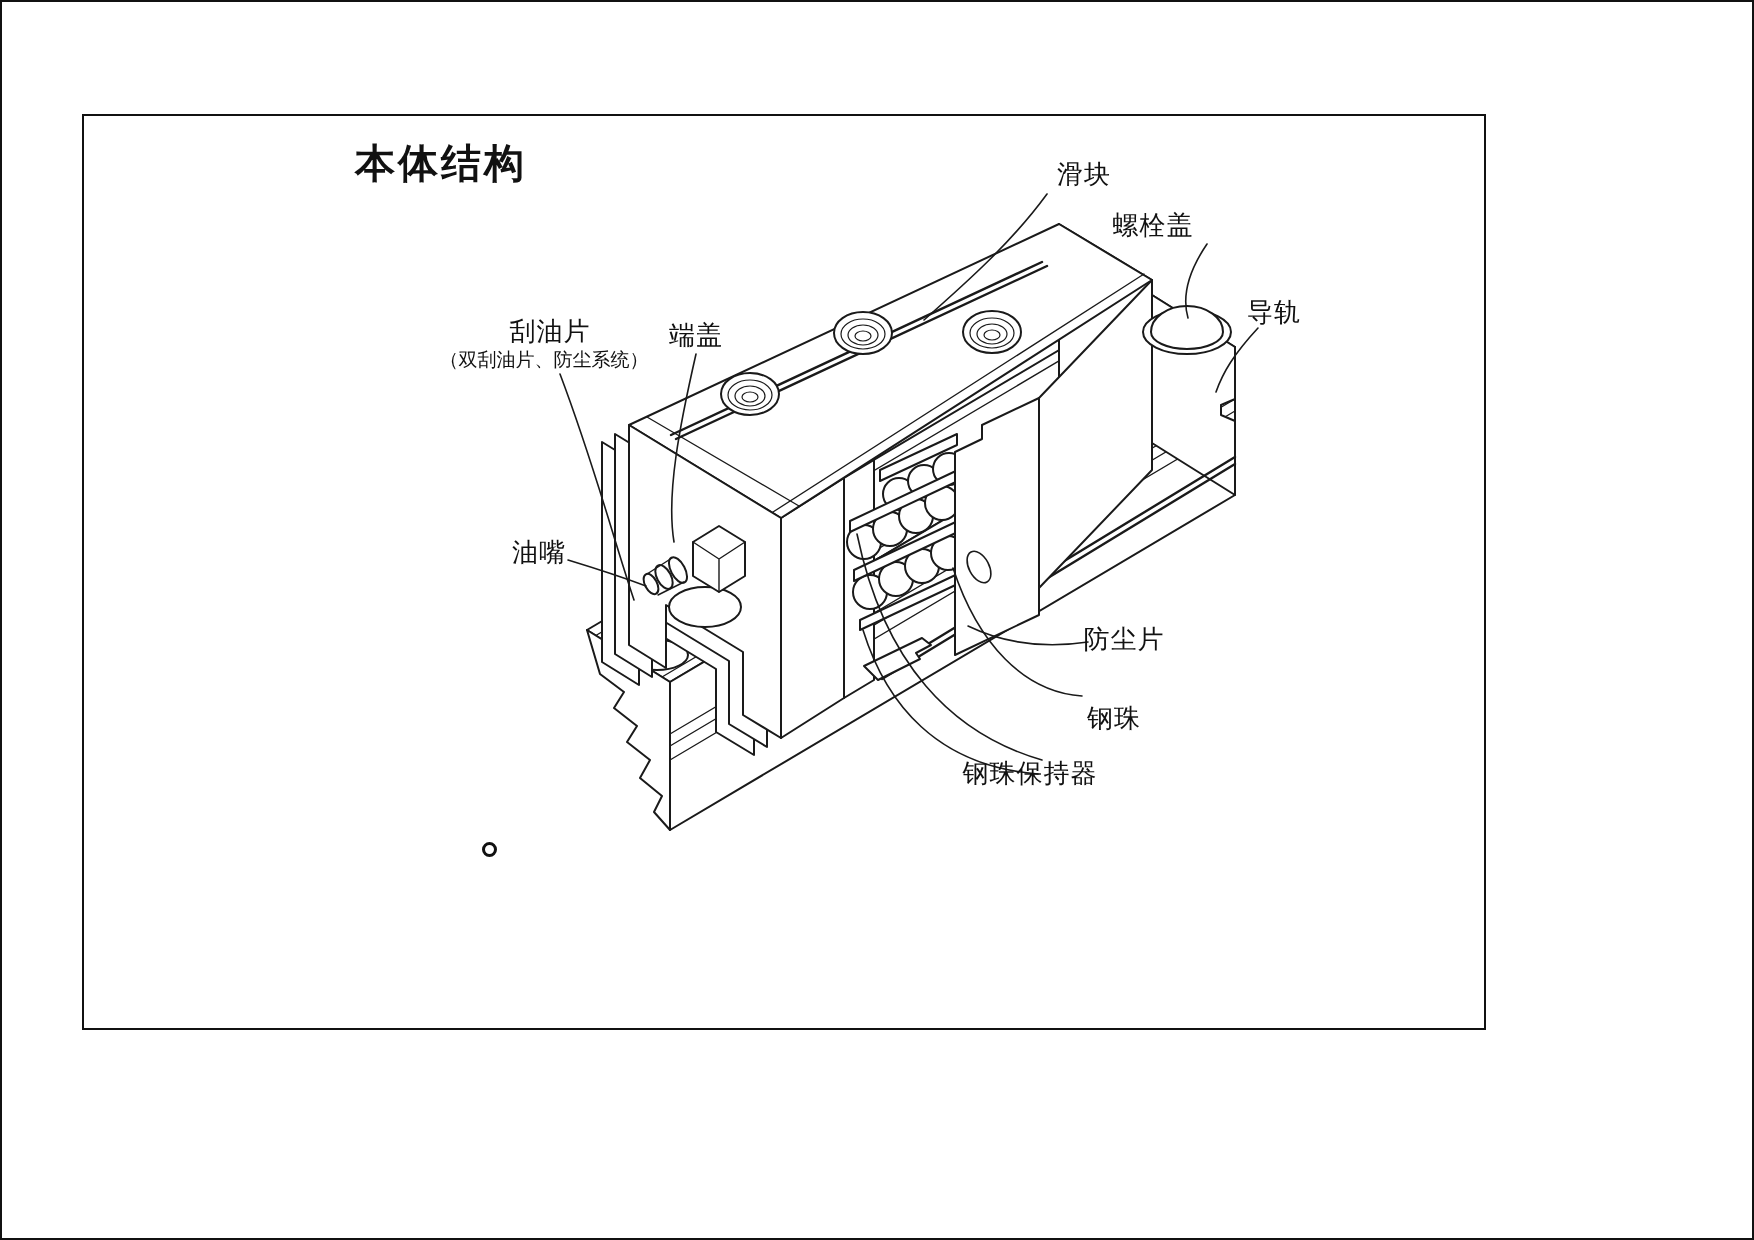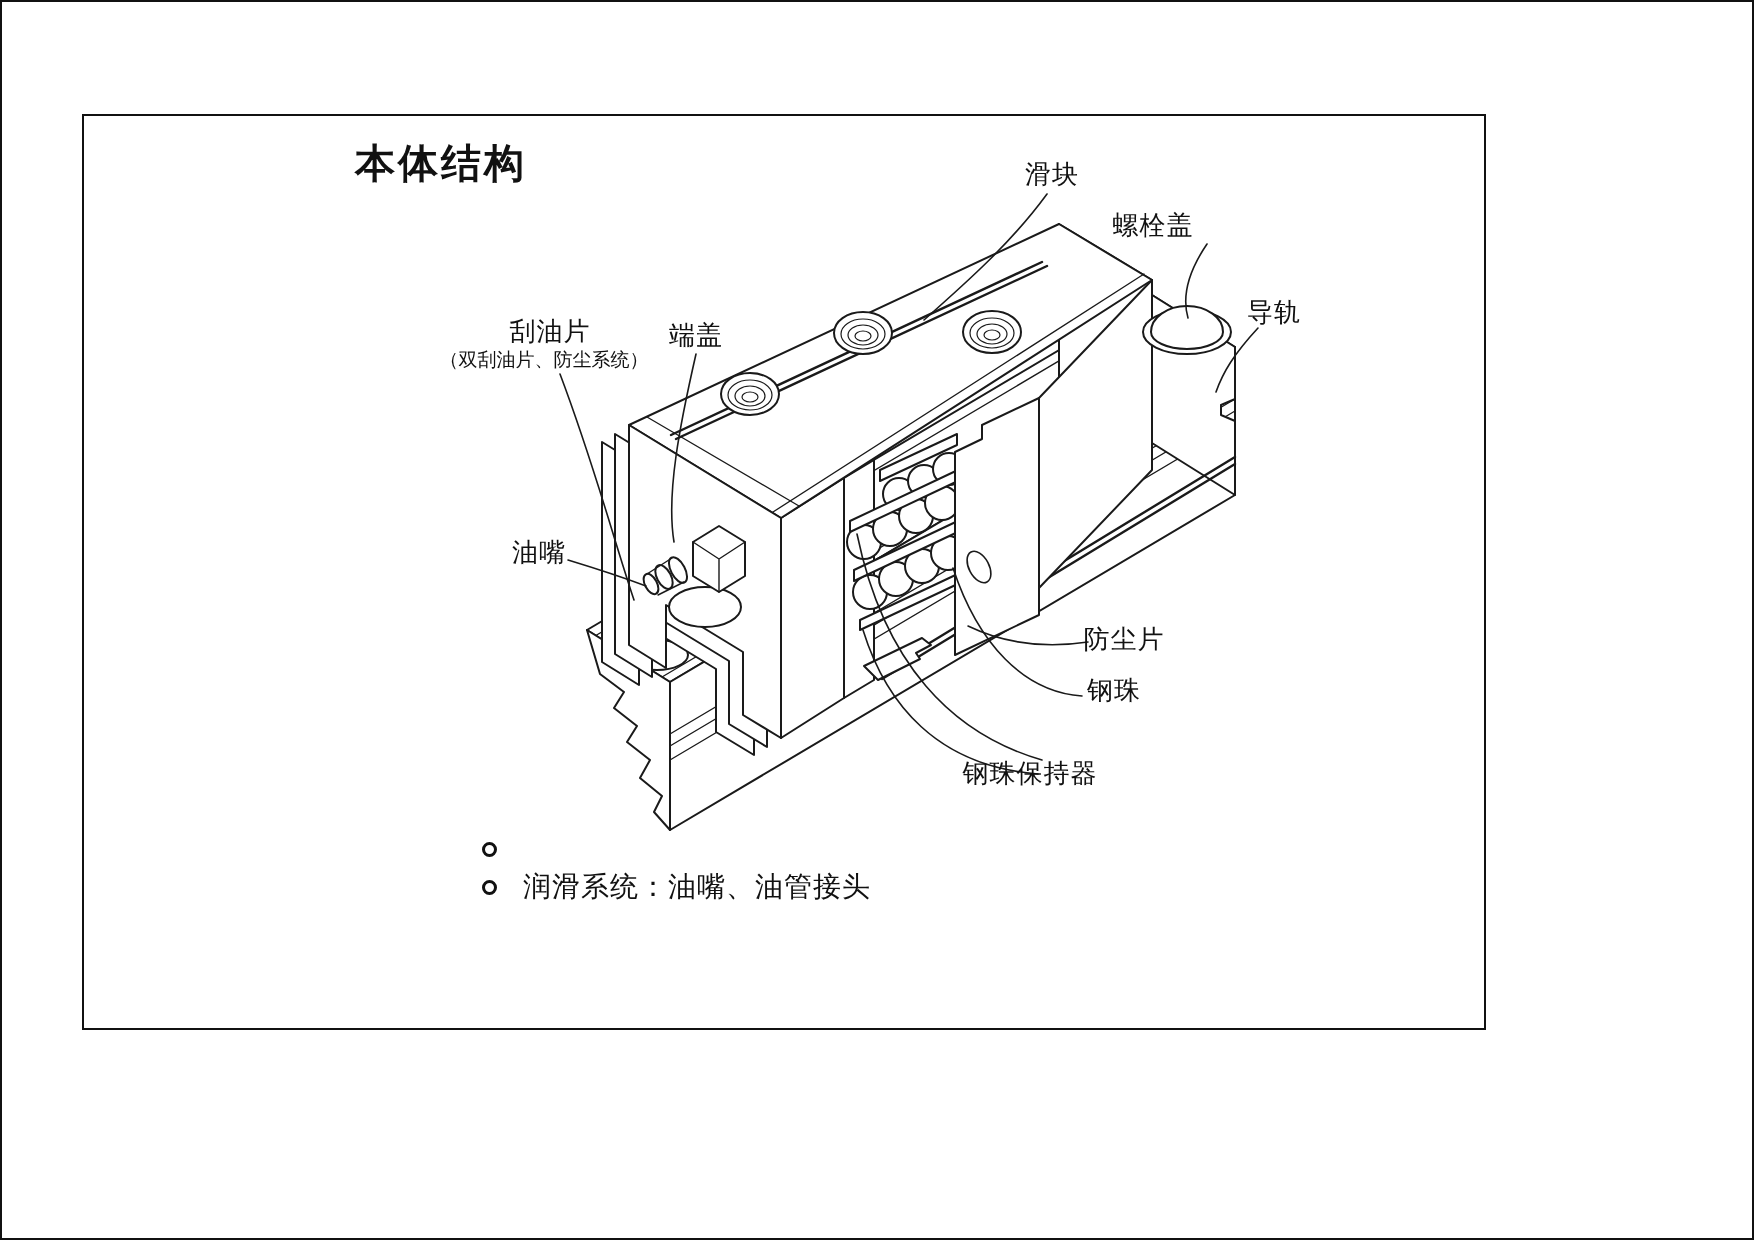--- a/index.html
+++ b/index.html
@@ -171,33 +171,29 @@
         <path d="M694,352 C678,422 664,492 672,540"></path>
         <path d="M566,558 Q612,572 644,584"></path>
         <path d="M1086,640 Q1020,650 966,624"></path>
         <path d="M1080,694 C1022,690 976,642 951,566"></path>
         <path d="M1040,758 C950,732 882,662 855,532"></path>
         <path d="M1036,772 C935,764 884,702 861,628"></path>
       </g>
     </g>
   </svg>
 
-  <div class="part-label" style="left:1050px;top:172px">滑块</div>
+  <div class="part-label" style="left:1082px;top:172px">滑块</div>
   <div class="part-label" style="left:1151px;top:223px">螺栓盖</div>
   <div class="part-label" style="left:1272px;top:310px">导轨</div>
   <div class="part-label" style="left:548px;top:329px">刮油片</div>
   <div class="part-label small" style="left:542px;top:358px">（双刮油片、防尘系统）</div>
   <div class="part-label" style="left:694px;top:333px">端盖</div>
   <div class="part-label" style="left:537px;top:550px">油嘴</div>
   <div class="part-label" style="left:1122px;top:637px">防尘片</div>
-  <div class="part-label" style="left:1112px;top:688px">钢珠</div>
+  <div class="part-label" style="left:1112px;top:716px">钢珠</div>
   <div class="part-label" style="left:1028px;top:771px">钢珠保持器</div>
 
   <div class="legend">
     <div class="legend-row">
       <span class="legend-bullet"></span>
     </div>
-    <div class="legend-row">
-      <span class="legend-bullet"></span>
-      <span class="legend-text">润滑系统：油嘴、油管接头</span>
-    </div>
   </div>
 </div>
 
 </body></html>

